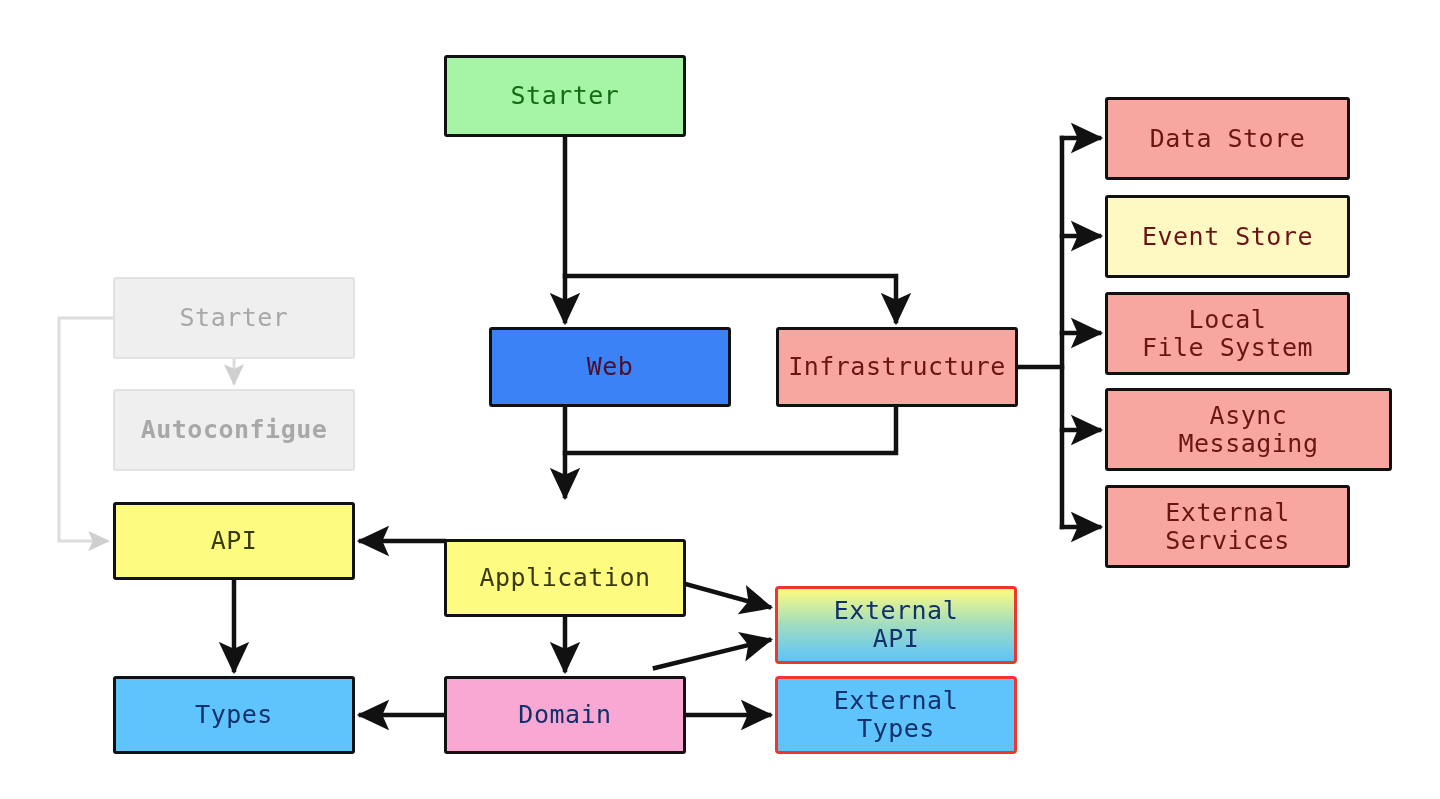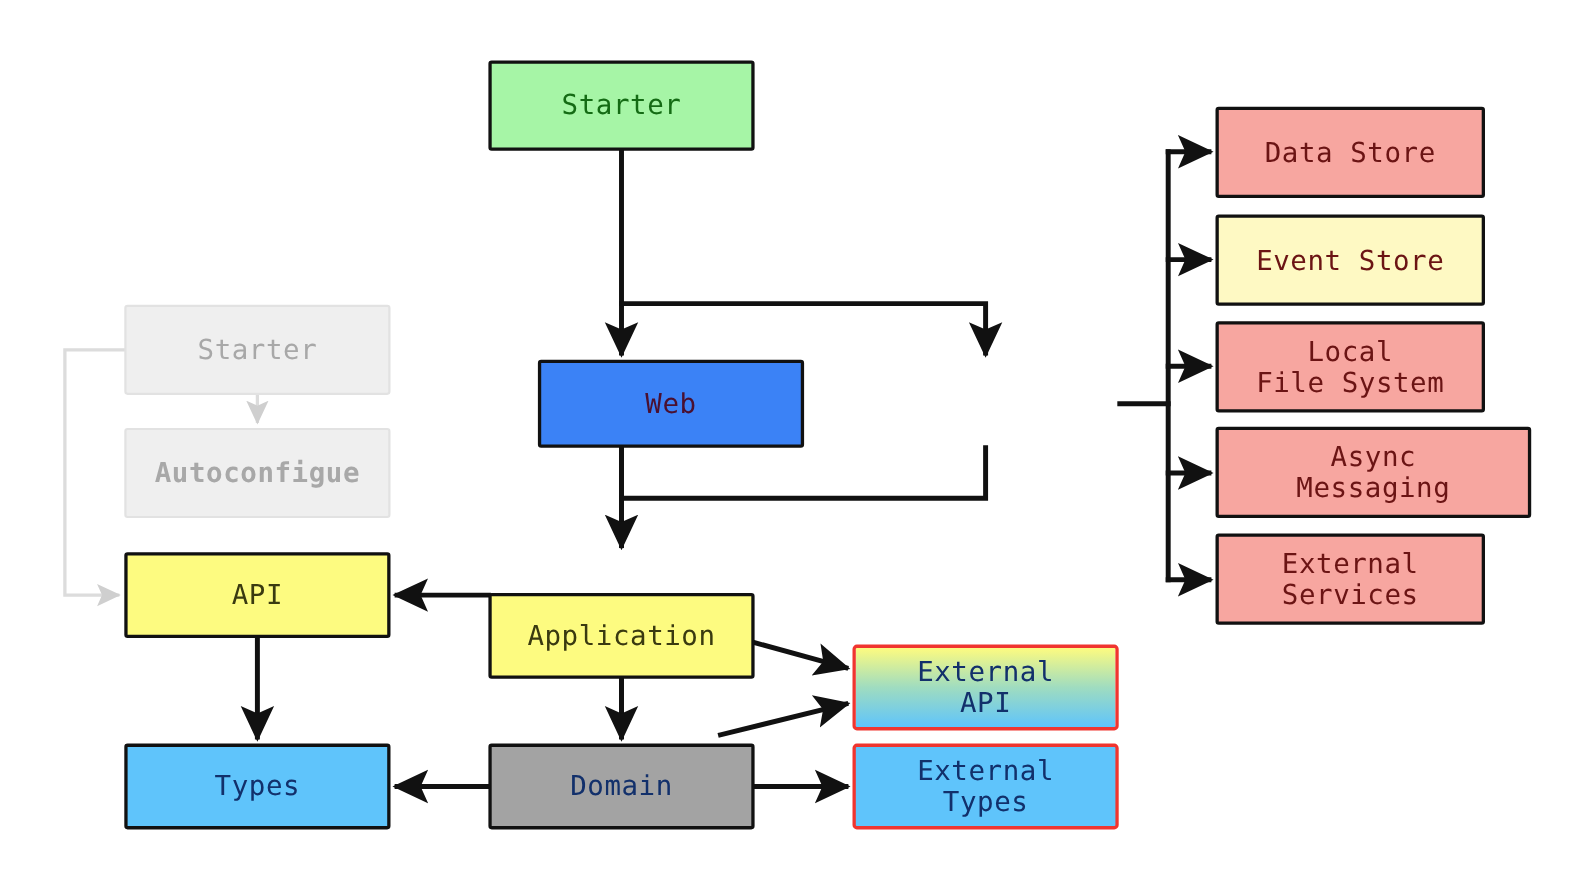--- a/index.html
+++ b/index.html
@@ -108,28 +108,29 @@
   </svg>
 
   <div class="node" style="left: 444px; top: 55px; width: 242px; height: 82px; color: rgb(20, 107, 20); background: rgb(166, 245, 166);">Starter</div>
 
   <div class="node faded" style="left: 113px; top: 277px; width: 242px; height: 82px; color: rgb(168, 168, 168); background: rgb(239, 239, 239);">Starter</div>
 
   <div class="node faded" style="left: 113px; top: 389px; width: 242px; height: 82px; color: rgb(168, 168, 168); background: rgb(239, 239, 239); font-weight: bold;">Autoconfigue</div>
 
   <div class="node" style="left: 444px; top: 327px; width: 242px; height: 80px; color: rgb(74, 16, 48); background: #3b82f6; margin-left: 45px;">Web</div>
 
+  <div class="node" style="left: 776px; top: 327px; width: 242px; height: 80px; color: rgb(107, 20, 20); background: rgb(247, 166, 160);">Infrastructure</div>
 
   <div class="node" style="left: 113px; top: 502px; width: 242px; height: 78px; color: rgb(58, 58, 16); background: rgb(253, 251, 128);">API</div>
 
   <div class="node" style="left: 444px; top: 502px; width: 242px; height: 78px; color: rgb(58, 58, 16); background: rgb(253, 251, 128); margin-top: 37px;">Application</div>
 
   <div class="node" style="left: 113px; top: 676px; width: 242px; height: 78px; color: rgb(18, 48, 107); background: rgb(95, 196, 251);">Types</div>
 
-  <div class="node" style="left: 444px; top: 676px; width: 242px; height: 78px; color: rgb(18, 48, 107); background: #a3a3a3;">Domain</div>
+  <div class="node" style="left: 444px; top: 676px; width: 242px; height: 78px; color: rgb(18, 48, 107); background: #f9a8d4;">Domain</div>
 
   <div class="node ext" style="left: 775px; top: 586px; width: 242px; height: 78px; color: rgb(18, 48, 107); background-image: linear-gradient(rgb(253, 251, 128) 0%, rgb(159, 220, 192) 50%, rgb(95, 196, 251) 100%);">External
 API</div>
 
   <div class="node ext" style="left: 775px; top: 676px; width: 242px; height: 78px; color: rgb(18, 48, 107); background: rgb(95, 196, 251);">External
 Types</div>
 
   <div class="node" style="left: 1105px; top: 97px; width: 245px; height: 83px; color: rgb(107, 20, 20); background: rgb(247, 166, 160);">Data Store</div>
 
   <div class="node" style="left: 1105px; top: 195px; width: 245px; height: 83px; color: rgb(107, 20, 20); background: #fef9c3;">Event Store</div>

